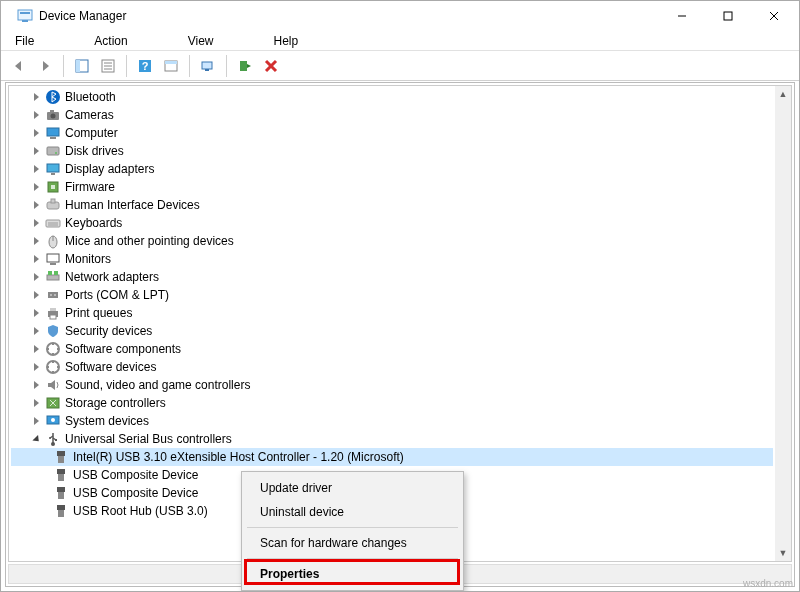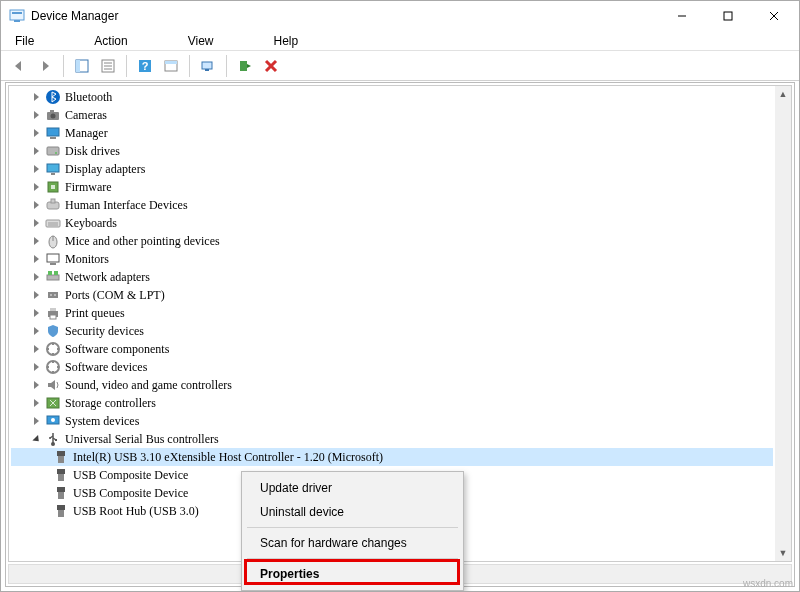--- a/index.html
+++ b/index.html
@@ -13,21 +13,21 @@
     height: 592px;
     overflow: hidden;
     border: 1px solid #aaa;
     position: relative;
   }
   
   .titlebar {
     height: 30px;
     display: flex;
     align-items: center;
-    padding: 0 2px 0 8px;
+    padding: 0 2px 0 16px;
     background: #fff;
   }
   .titlebar .app-icon { width: 16px; height: 16px; margin-right: 6px; }
   .titlebar .title { flex: 1; font-size: 12px; }
   .win-btns { display: flex; }
   .win-btn {
     width: 46px; height: 30px;
     display: flex; align-items: center; justify-content: center;
     font-family: "Segoe MDL2 Assets", Arial;
     font-size: 10px;
@@ -74,21 +74,20 @@
   .status-strip {
     position: absolute;
     left: 2px; right: 2px; bottom: 2px; height: 20px;
     background: #f0f0f0; border: 1px solid #ddd;
   }
   .tree {
     position: absolute;
     top: 0; left: 0; right: 16px; bottom: 0;
     overflow: hidden;
     padding: 2px 2px;
-    font-family: Liberation Serif, serif;
   }
   .vscroll {
     position: absolute;
     top: 0; right: 0; bottom: 0; width: 16px;
     background: #f0f0f0;
     display: flex; flex-direction: column;
   }
   .vscroll .arrow { height: 16px; display:flex; align-items:center; justify-content:center; font-size:9px; color:#606060;}
   .vscroll .track { flex:1; }
 
@@ -270,21 +269,21 @@
     <span class="label">Cameras</span>
   </div>
         <div class="row level1">
     <span class="caret right"></span>
     <span class="node-icon">
             <svg width="16" height="16">
               <rect x="2" y="3" width="12" height="8" fill="#3a9bdc" stroke="#2a6fa0"></rect>
               <rect x="5" y="12" width="6" height="2" fill="#888"></rect>
             </svg>
           </span>
-    <span class="label">Manager</span>
+    <span class="label">Computer</span>
   </div>
         <div class="row level1">
     <span class="caret right"></span>
     <span class="node-icon">
             <svg width="16" height="16">
               <rect x="2" y="4" width="12" height="8" rx="1" fill="#b8b8b8" stroke="#888"></rect>
               <circle cx="11" cy="10" r="1" fill="#5fbf5f"></circle>
             </svg>
           </span>
     <span class="label">Disk drives</span>

